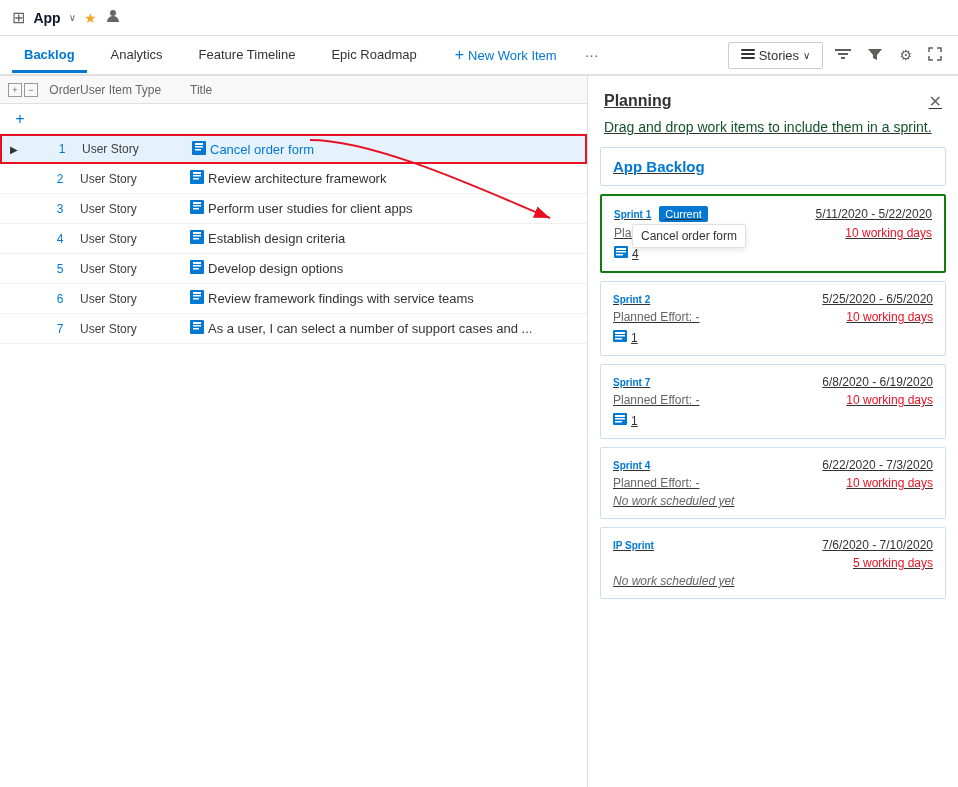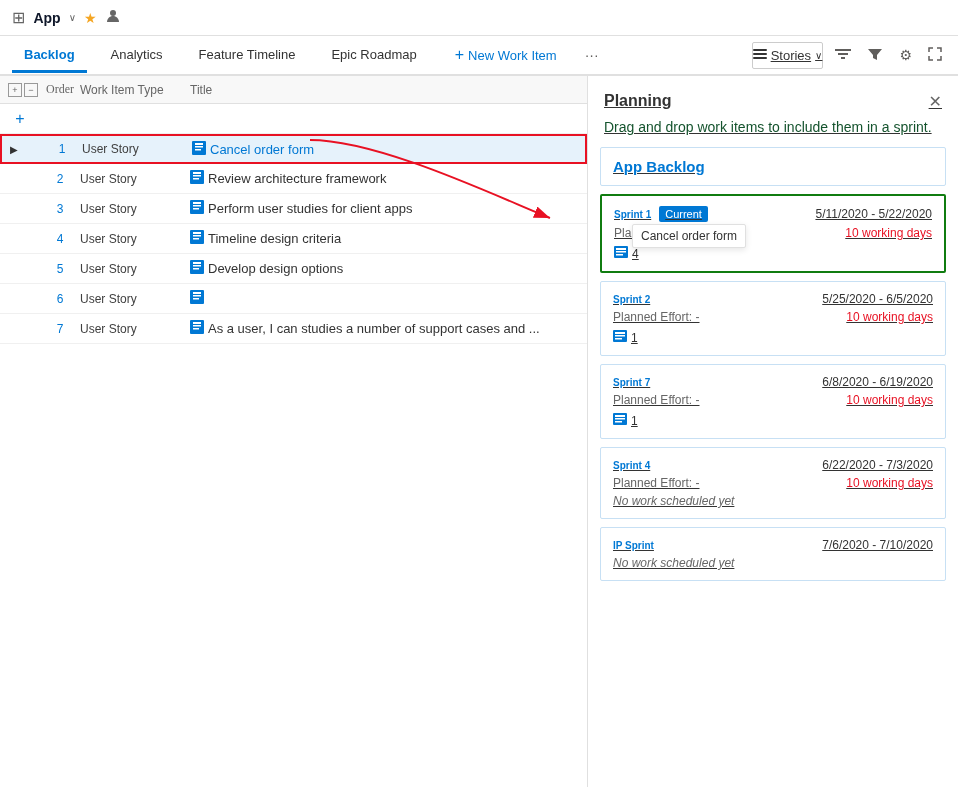--- a/index.html
+++ b/index.html
@@ -13,32 +13,32 @@
     .top-bar-star { color: #f5a623; font-size: 14px; }
     .top-bar-person { font-size: 14px; color: #666; }
 
     
     .nav-bar { display: flex; align-items: center; padding: 0 12px; border-bottom: 2px solid #e0e0e0; height: 40px; gap: 12px; }
     .nav-tab { padding: 8px 12px; font-size: 13px; color: #333; cursor: pointer; border-bottom: 3px solid transparent; margin-bottom: -2px; text-decoration: none; }
     .nav-tab.active { color: #0078d4; border-bottom: 3px solid #0078d4; font-weight: 600; }
     .new-work-item-btn { display: flex; align-items: center; gap: 4px; padding: 4px 10px; color: #0078d4; cursor: pointer; font-size: 13px; margin-left: 4px; }
     .nav-spacer { flex: 1; }
     .nav-right { display: flex; align-items: center; gap: 8px; }
-    .stories-btn { display: flex; align-items: center; gap: 4px; font-size: 13px; color: #333; cursor: pointer; padding: 4px 0; border: 1px solid #ccc; border-radius: 2px; text-decoration: underline; }
+    .stories-btn { display: flex; align-items: center; gap: 4px; font-size: 13px; color: #333; cursor: pointer; padding: 4px 12px; border: 1px solid #ccc; border-radius: 2px; }
     .icon-btn { color: #605e5c; cursor: pointer; font-size: 14px; padding: 4px; border-radius: 2px; }
     .three-dots { font-size: 14px; color: #605e5c; cursor: pointer; padding: 2px 6px; }
 
     
     .main { display: flex; height: calc(787px - 76px); }
 
     
     .backlog { flex: 1; overflow-y: auto; border-right: 1px solid #e0e0e0; }
     .table-header { display: flex; align-items: center; padding: 4px 8px; background: #f8f8f8; border-bottom: 1px solid #e0e0e0; font-size: 12px; color: #666; gap: 0; height: 28px; }
     .col-expand { width: 32px; display: flex; gap: 2px; }
-    .col-order { width: 40px; text-align: center; font-family: Liberation Serif, serif; }
+    .col-order { width: 40px; text-align: right; }
     .col-type { width: 110px; }
     .col-title { flex: 1; }
     .add-row-btn { width: 24px; height: 24px; display: flex; align-items: center; justify-content: center; color: #0078d4; cursor: pointer; font-size: 16px; font-weight: 300; }
 
     .table-row { display: flex; align-items: center; padding: 2px 8px; border-bottom: 1px solid #f0f0f0; min-height: 30px; cursor: pointer; }
     .row-expand { width: 32px; display: flex; align-items: center; gap: 2px; }
     .expand-chevron { font-size: 10px; color: #666; }
     .row-order { width: 40px; text-align: center; color: #0078d4; font-size: 12px; }
     .row-type { width: 110px; font-size: 12px; color: #404040; }
     .row-title { flex: 1; display: flex; align-items: center; gap: 4px; }
@@ -147,21 +147,21 @@
 <div class="main">
 
   <div class="backlog">
 
     <div class="table-header">
       <div class="col-expand">
         <div class="expand-icon expand-icon-plus" style="width:14px;height:14px;border:1px solid #999;display:inline-flex;align-items:center;justify-content:center;font-size:9px;">+</div>
         <div class="expand-icon expand-icon-minus" style="width:14px;height:14px;border:1px solid #999;display:inline-flex;align-items:center;justify-content:center;font-size:9px;">−</div>
       </div>
       <div class="col-order">Order</div>
-      <div class="col-type">Work Item Type</div>
+      <div class="col-type">User Item Type</div>
       <div class="col-title">Title</div>
     </div>
 
     <div style="display:flex;align-items:center;padding:2px 8px;border-bottom:1px solid #f0f0f0;height:30px;">
       <div class="add-row-btn">+</div>
     </div>
 
     <div id="table-rows">
         <div class="table-row highlighted-border">
       <div class="row-expand">
@@ -214,21 +214,21 @@
       <div class="row-expand"></div>
       <div class="row-order" style="color:#0078d4;">4</div>
       <div class="row-type">User Story</div>
       <div class="row-title">
         <span><svg width="14" height="14" viewBox="0 0 14 14">
                 <rect width="14" height="14" fill="#0078d4" rx="1"></rect>
                 <rect x="3" y="2" width="8" height="2" fill="white"></rect>
                 <rect x="3" y="5" width="8" height="1.5" fill="white"></rect>
                 <rect x="3" y="8" width="6" height="1.5" fill="white"></rect>
               </svg></span>
-        <span class="title-text black">Timeline design criteria</span>
+        <span class="title-text black">Establish design criteria</span>
       </div>
       <span class="row-more three-dots">···</span>
     </div>
         <div class="table-row">
       <div class="row-expand"></div>
       <div class="row-order" style="color:#0078d4;">5</div>
       <div class="row-type">User Story</div>
       <div class="row-title">
         <span><svg width="14" height="14" viewBox="0 0 14 14">
                 <rect width="14" height="14" fill="#0078d4" rx="1"></rect>
@@ -244,35 +244,36 @@
       <div class="row-expand"></div>
       <div class="row-order" style="color:#0078d4;">6</div>
       <div class="row-type">User Story</div>
       <div class="row-title">
         <span><svg width="14" height="14" viewBox="0 0 14 14">
                 <rect width="14" height="14" fill="#0078d4" rx="1"></rect>
                 <rect x="3" y="2" width="8" height="2" fill="white"></rect>
                 <rect x="3" y="5" width="8" height="1.5" fill="white"></rect>
                 <rect x="3" y="8" width="6" height="1.5" fill="white"></rect>
               </svg></span>
+        <span class="title-text black">Review framework findings with service teams</span>
       </div>
       <span class="row-more three-dots">···</span>
     </div>
         <div class="table-row">
       <div class="row-expand"></div>
       <div class="row-order" style="color:#0078d4;">7</div>
       <div class="row-type">User Story</div>
       <div class="row-title">
         <span><svg width="14" height="14" viewBox="0 0 14 14">
                 <rect width="14" height="14" fill="#0078d4" rx="1"></rect>
                 <rect x="3" y="2" width="8" height="2" fill="white"></rect>
                 <rect x="3" y="5" width="8" height="1.5" fill="white"></rect>
                 <rect x="3" y="8" width="6" height="1.5" fill="white"></rect>
               </svg></span>
-        <span class="title-text black">As a user, I can studies a number of support cases and ...</span>
+        <span class="title-text black">As a user, I can select a number of support cases and ...</span>
       </div>
       <span class="row-more three-dots">···</span>
     </div>
       </div>
   </div>
 
   <div class="planning">
     <div class="planning-header">
       <span class="planning-title">Planning</span>
       <span class="planning-close">✕</span>
@@ -352,20 +353,24 @@
         <span class="sprint-effort">Planned Effort: -</span>
         <span class="sprint-working">10 working days</span>
       </div>
     <div class="no-work">No work scheduled yet</div>
         </div>
         <div class="sprint-card">
       <div class="sprint-header">
         <span class="sprint-name">IP Sprint</span>
         <span class="sprint-dates">7/6/2020 - 7/10/2020</span>
       </div>
+      <div class="sprint-meta">
+        <span class="sprint-effort"></span>
+        <span class="sprint-working">5 working days</span>
+      </div>
     <div class="no-work">No work scheduled yet</div>
         </div>
       </div>
   </div>
 
 </div>
 
 <svg class="red-arrow" width="420" height="200" style="position:absolute;left:180px;top:118px;pointer-events:none;z-index:50;">
   <defs>
     <marker id="arrowhead" markerWidth="8" markerHeight="6" refX="8" refY="3" orient="auto">

